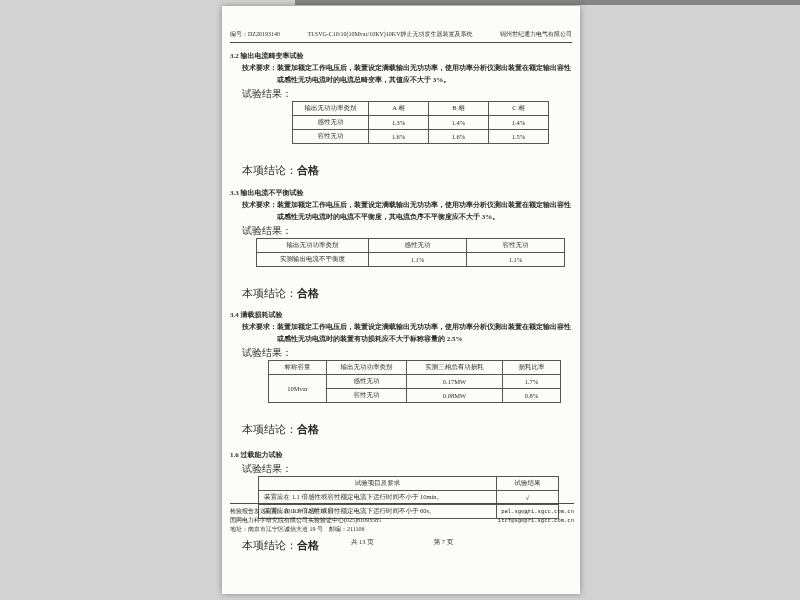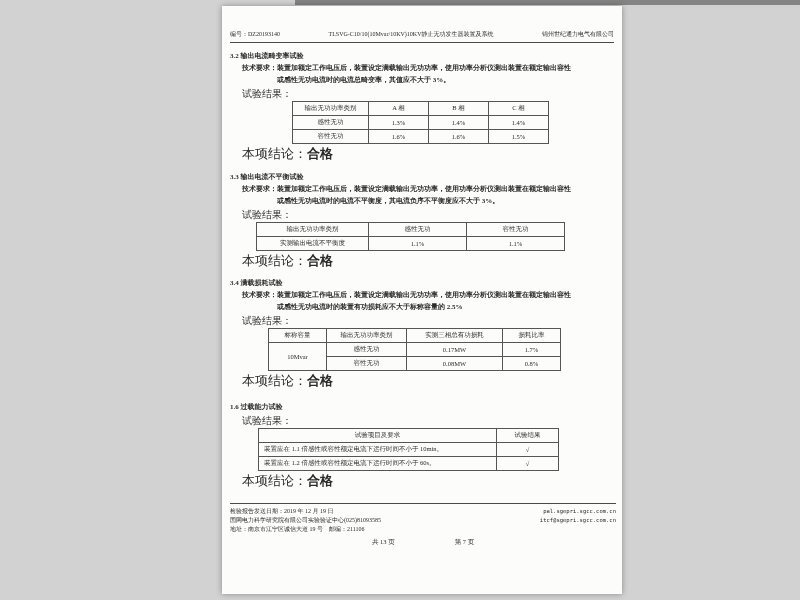--- a/index.html
+++ b/index.html
@@ -5,21 +5,21 @@
   html,body{margin:0;padding:0;}
   body{
     width:800px;height:600px;position:relative;overflow:hidden;
     background:#d2d2d2;
     font-family:"Liberation Serif", serif;
     color:#2b2b2b;
     -webkit-font-smoothing:antialiased;
   }
   .scan-band{position:absolute;top:0;left:295px;width:505px;height:5px;background:#777;opacity:.85;}
   .page{
-    position:absolute;left:222px;top:6px;width:400px;height:588px;
+    position:absolute;left:222px;top:6px;width:358px;height:588px;
     background:#fcfcfa;
     box-shadow:0 0 6px rgba(0,0,0,.35);
     box-sizing:border-box;
     padding:24px 8px 0 8px;
   }
   
   .doc-header{
     display:flex;justify-content:space-between;align-items:flex-end;
     font-size:6px;letter-spacing:0;white-space:nowrap;
     border-bottom:1px solid #4a4a4a;padding-bottom:3px;margin-bottom:7px;
@@ -35,21 +35,21 @@
   table{border-collapse:collapse;table-layout:fixed;}
   td,th{
     border:1px solid #555;font-size:6.5px;font-weight:normal;
     text-align:center;vertical-align:middle;height:13px;padding:0 2px;
     overflow:hidden;white-space:nowrap;
   }
   .t1{margin-left:62px;width:256px;margin-top:1px;}
   .t2{margin-left:26px;width:308px;margin-top:1px;}
   .t3{margin-left:38px;width:292px;margin-top:1px;}
   .t4{margin-left:28px;width:300px;margin-top:1px;}
-  .concl{font-size:13px;line-height:12px;margin-left:12px;margin-top:4px;}
+  .concl{font-size:11px;line-height:12px;margin-left:12px;margin-top:20px;}
   .concl b{font-weight:bold;}
   .note{font-size:7px;line-height:12px;margin-left:12px;margin-top:3px;}
   .mt1{margin-top:11px;} .mt2{margin-top:10px;} .mt3{margin-top:14px;}
   
   .doc-footer{
     position:absolute;left:8px;right:6px;top:497px;
     border-top:1px solid #4a4a4a;padding-top:3px;font-size:6px;line-height:9px;
   }
   .foot-row{display:flex;justify-content:space-between;}
   .foot-left div{white-space:nowrap;}

